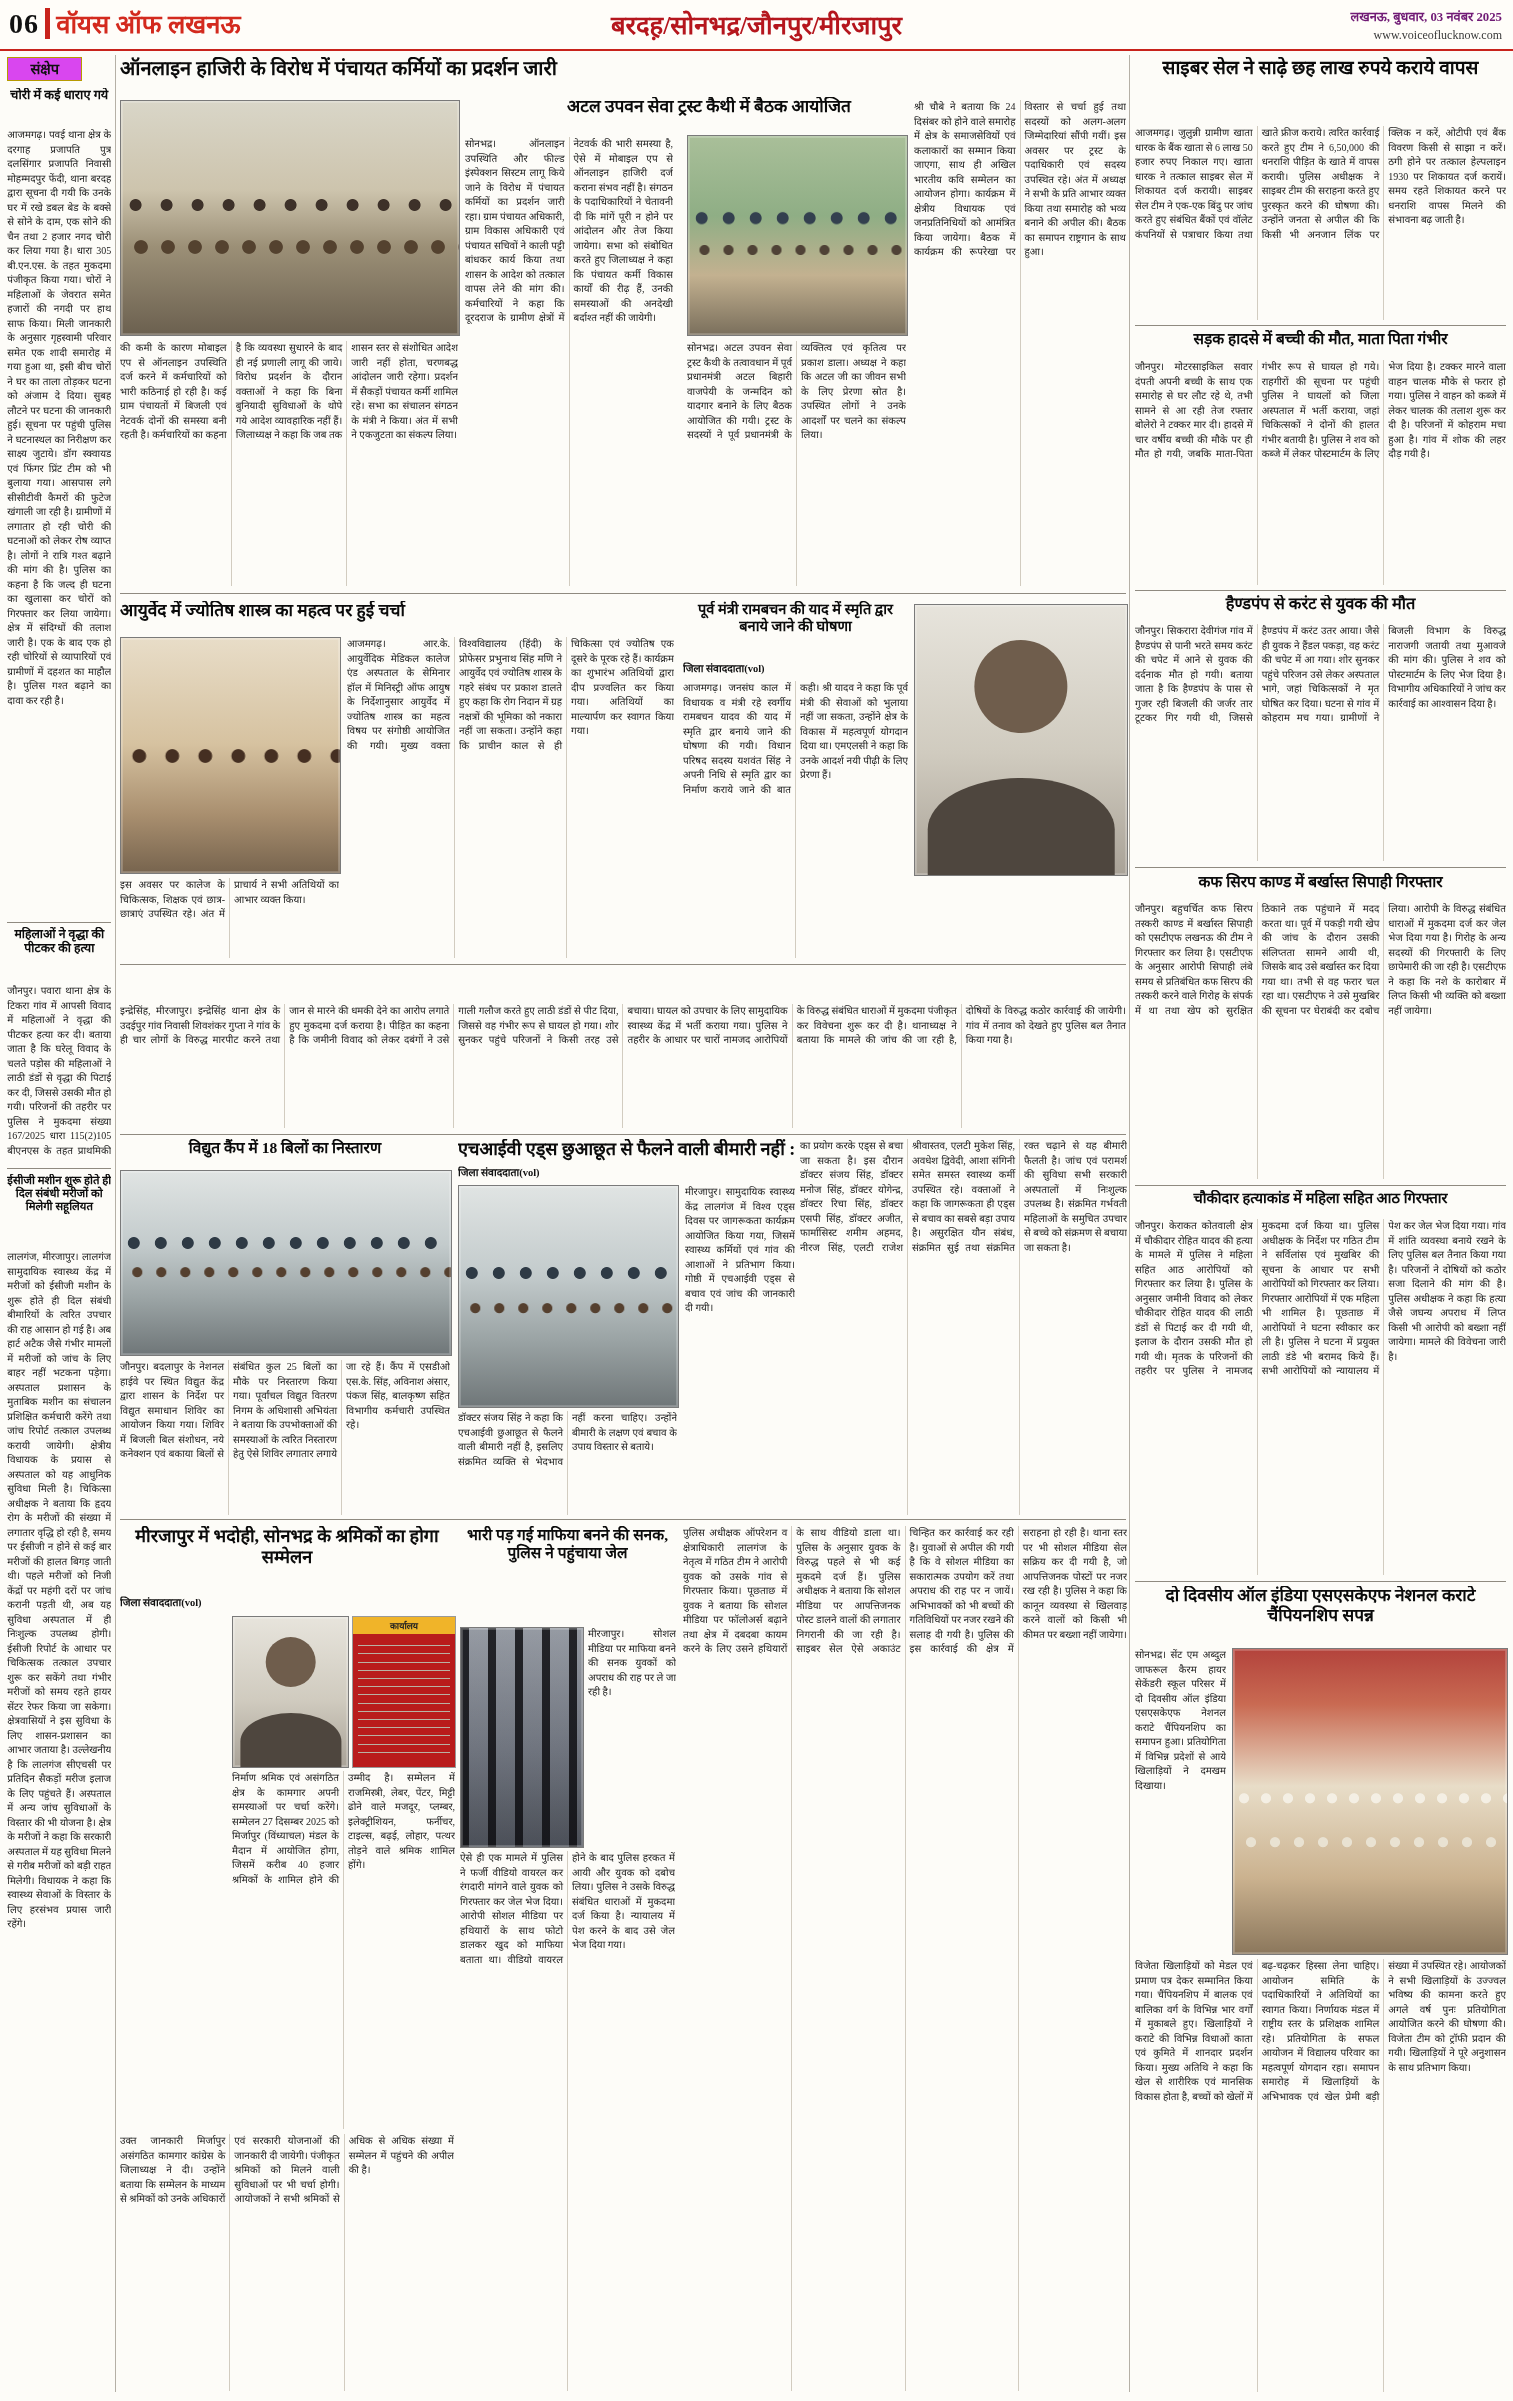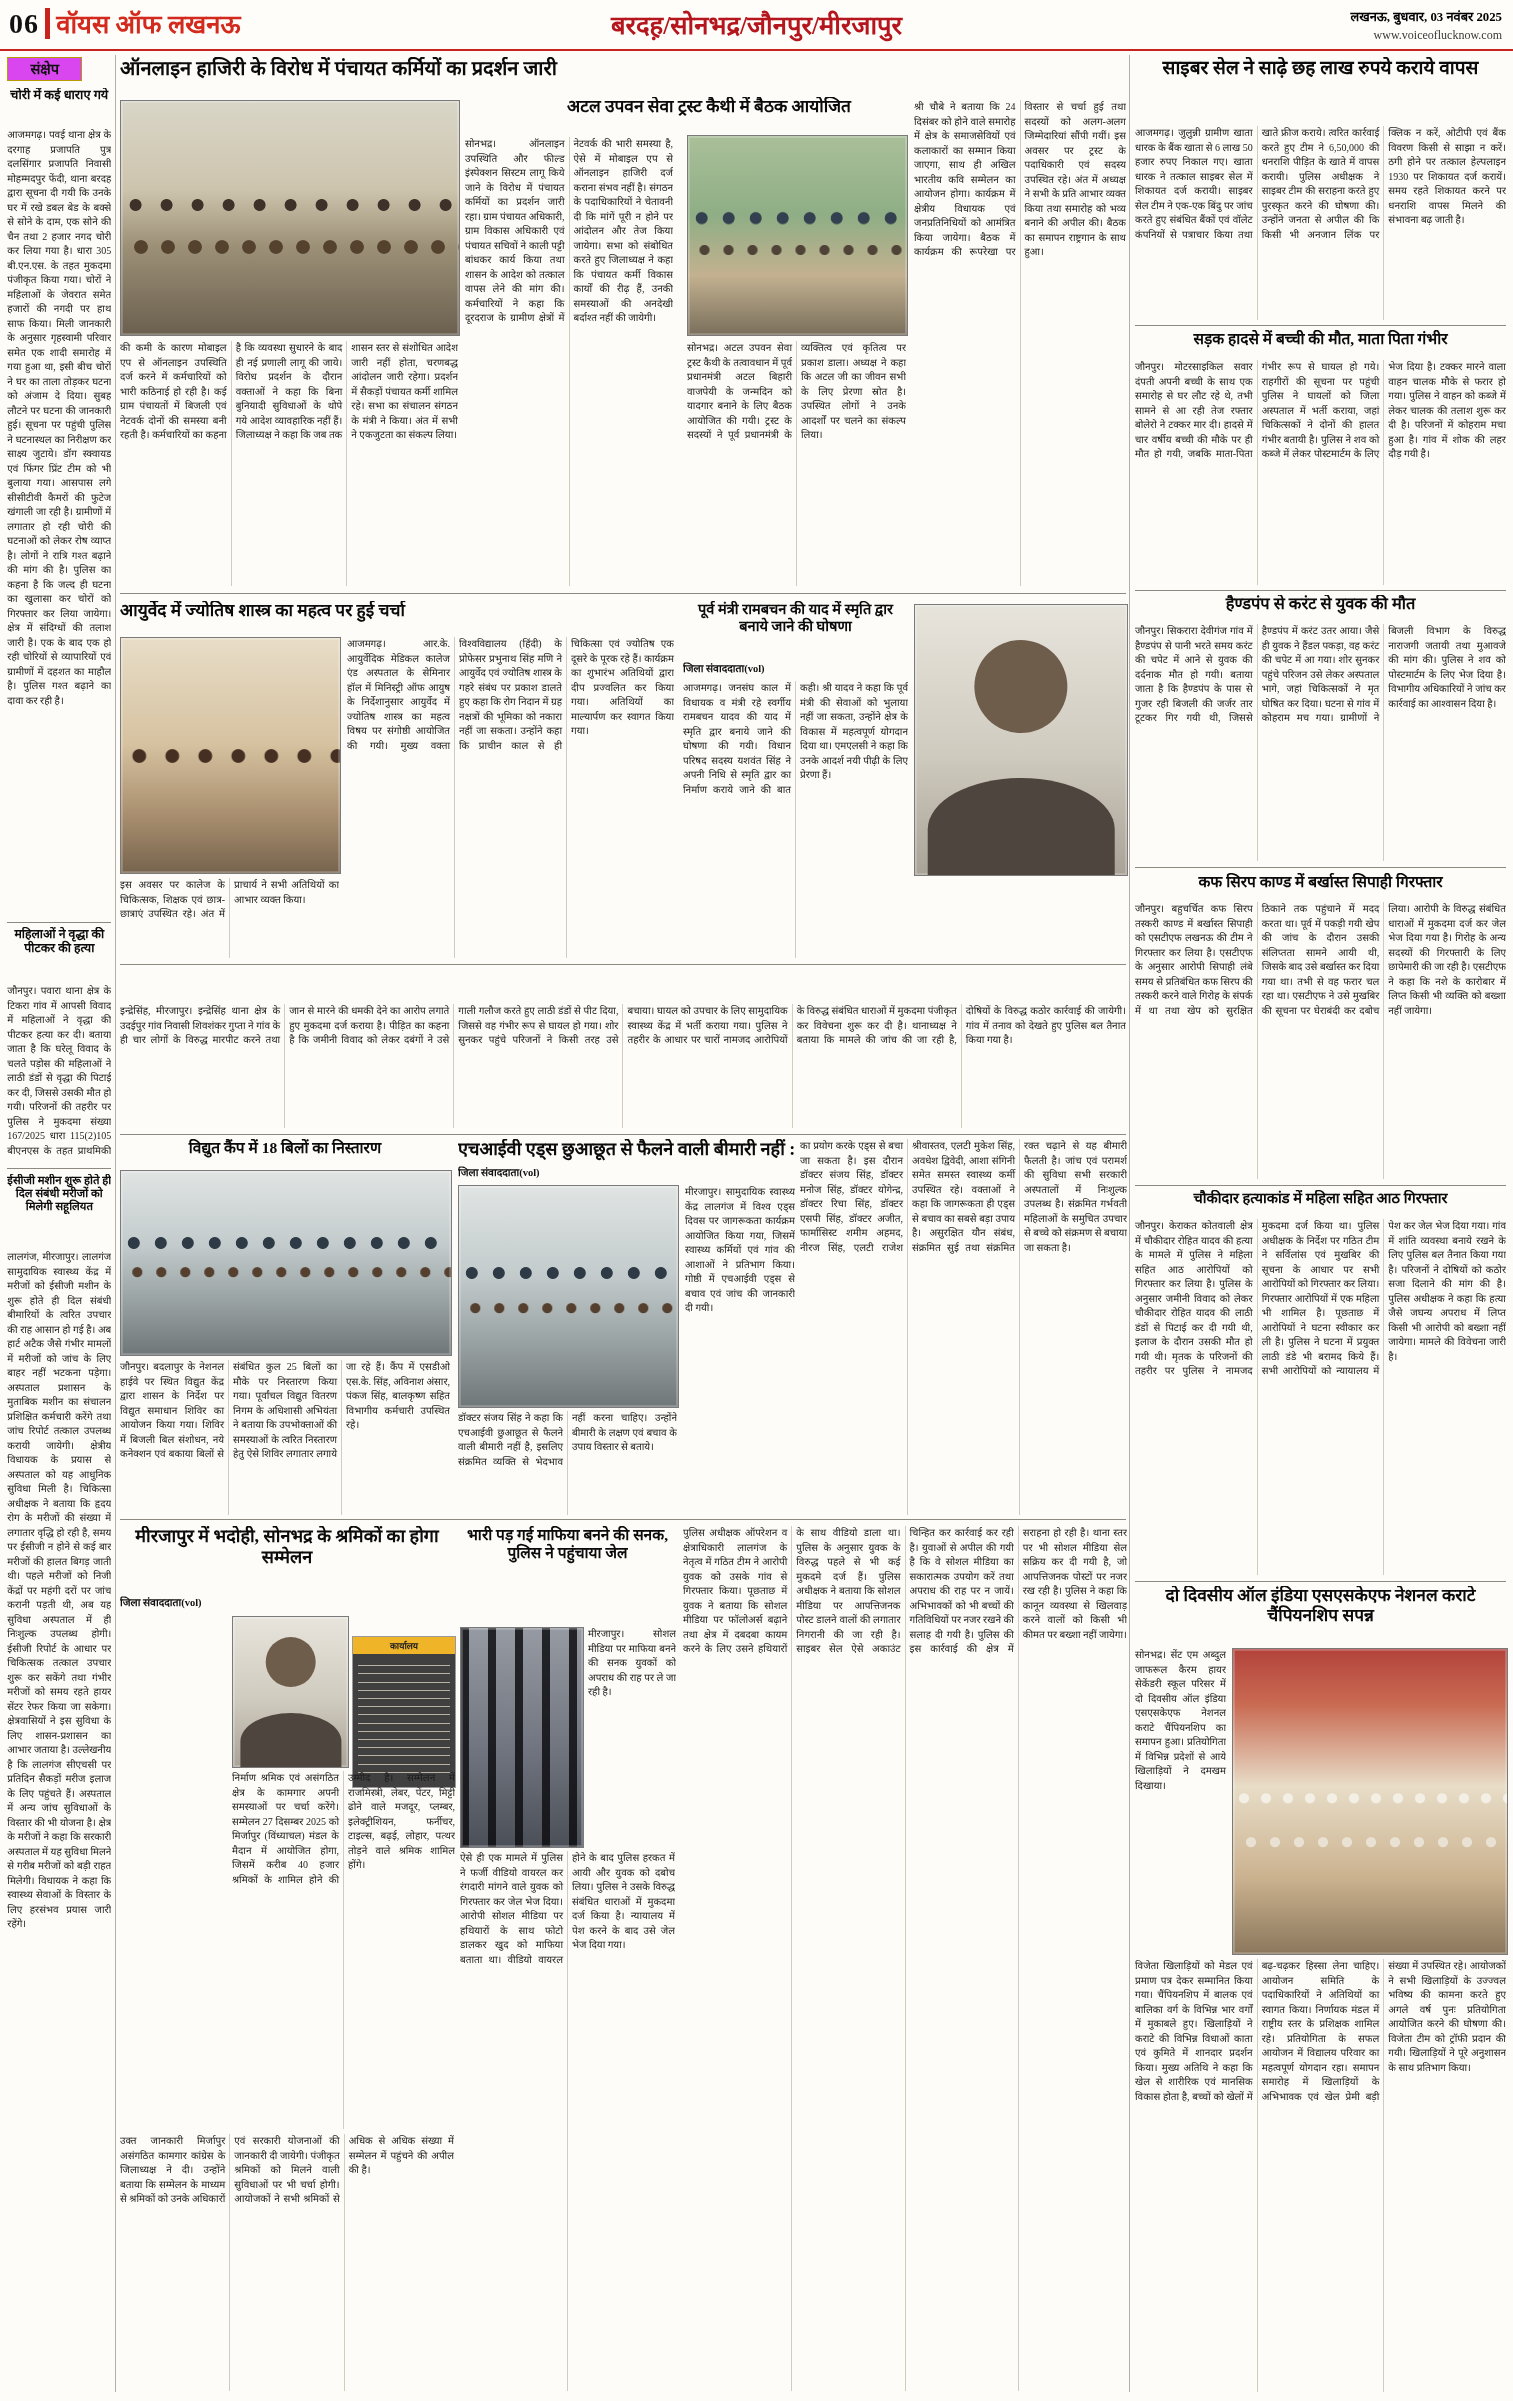--- a/index.html
+++ b/index.html
@@ -11,21 +11,21 @@
   }
   .abs{position:absolute;}
   
   .hdr{position:absolute;left:0;top:0;width:100%;height:49px;border-bottom:2.7px solid #c8231c;background:#fffdf9;}
   .hdr-left{position:absolute;left:9px;top:6.4px;display:flex;align-items:center;gap:6.4px;}
   .pageno{font-size:28px;font-weight:800;color:#111;letter-spacing:0.9px;}
   .redbar{width:4.6px;height:31px;background:#c8231c;}
   .papername{font-size:25.6px;font-weight:800;color:#d32a1e;}
   .hdr-center{position:absolute;left:50%;top:7.3px;transform:translateX(-50%);font-size:25.6px;font-weight:800;color:#b5161d;white-space:nowrap;}
   .hdr-right{position:absolute;right:11px;top:7.3px;text-align:right;}
-  .dateline{font-size:12.8px;font-weight:700;color:#000000;}
+  .dateline{font-size:12.8px;font-weight:700;color:#701a75;}
   .website{font-size:12px;color:#3a3a3a;margin-top:2.7px;}
   
   .hl{font-weight:800;color:#0b0b0b;line-height:1.15;overflow:hidden;}
   .hl-c{text-align:center;}
   .nowrap{white-space:nowrap;}
   .bd{font-size:10px;line-height:1.45;text-align:justify;color:#1b1b1b;overflow:hidden;column-gap:9px;column-rule:0.9px solid #d2ccc0;}
   .cc1{column-count:1;} .cc2{column-count:2;} .cc3{column-count:3;} .cc4{column-count:4;} .cc6{column-count:6;}
   .byline{font-size:10.5px;font-weight:700;color:#111;overflow:hidden;}
   .brieflabel{background:#d946ef;color:#111;font-size:14.6px;font-weight:800;text-align:center;line-height:22px;border:0.9px solid #b79a00;}
   .hr{height:0.9px;background:#8f8a80;}
@@ -51,21 +51,21 @@
   .ph-portrait::before{content:"";position:absolute;left:50%;top:13%;width:44%;padding-top:44%;transform:translateX(-50%);border-radius:50%;background:#6f5d4c;}
   .ph-portrait::after{content:"";position:absolute;left:50%;bottom:-2%;width:88%;height:38%;transform:translateX(-50%);border-radius:50% 50% 0 0;background:#4e463e;}
   .ph-jail{background:
     repeating-linear-gradient(90deg,rgba(18,18,22,.88) 0 8.2px,rgba(130,130,140,.18) 8.2px 27px),
     linear-gradient(180deg,#9aa0a8 0%,#6c727c 55%,#3f444c 100%);}
   .ph-karate{background:
     radial-gradient(circle 5.5px at 11px 7.3px,#f4efe4 4.6px,rgba(0,0,0,0) 5.5px) 0 50%/22px 22px repeat-x,
     radial-gradient(circle 5.5px at 9px 8.2px,#e9e2d2 4.6px,rgba(0,0,0,0) 5.5px) 9px 66%/24px 24px repeat-x,
     linear-gradient(180deg,#b3433c 0%,#c96a52 18%,#e8ddc8 45%,#cbb28f 75%,#8b775c 100%);}
   
-  .notice{background:#404040;border:0.9px solid #999;overflow:hidden;margin-top:20px;}
+  .notice{background:#b91c1c;border:0.9px solid #999;overflow:hidden;}
   .notice-head{background:#f0b429;font-size:9px;font-weight:700;text-align:center;padding:1.8px 0;color:#222;}
   .notice-lines{margin:4.6px;height:calc(100% - 29px);background:repeating-linear-gradient(180deg,rgba(0,0,0,0) 0 7.3px,#b9b2a4 7.3px 8.2px);}
 </style>
 </head>
 <body>
 
 <div class="page">
 
   <div class="hdr">
     <div class="hdr-left">

